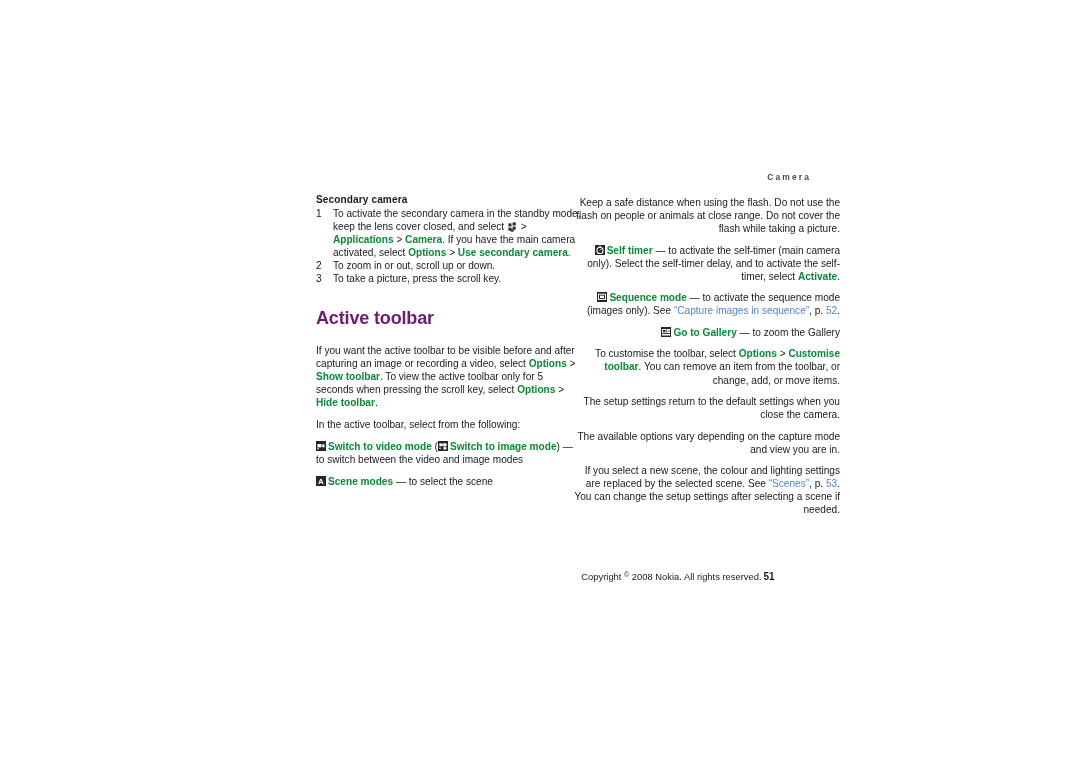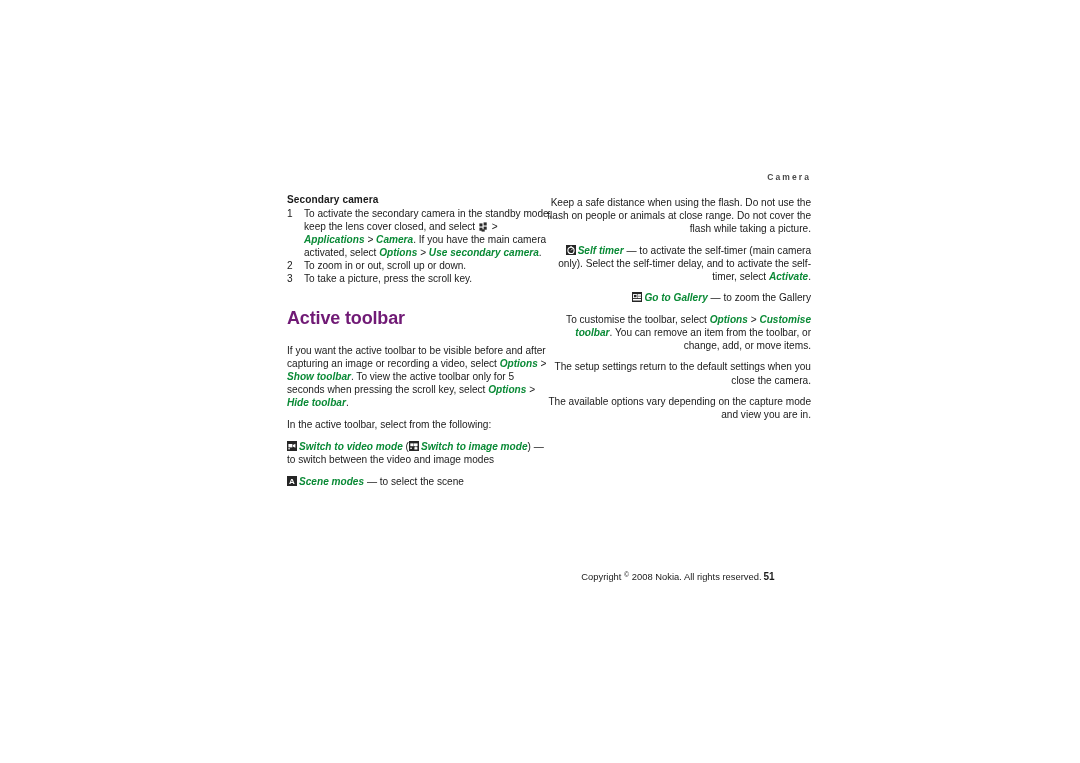--- a/index.html
+++ b/index.html
@@ -37,20 +37,21 @@
     font-weight: bold;
   }
 
   
   .col {
     position: absolute;
     top: 193px;
     width: 266px;
     font-size: 10.1px;
     line-height: 13.05px;
+    margin-left: 29px;
   }
   .col-left  { left: 287px; }
   .col-right { left: 545px; top: 196px; text-align: right; }
 
   p {
     margin: 0 0 8.5px 0;
   }
 
   h3.subhead {
     font-size: 10.1px;
@@ -93,21 +94,21 @@
     text-align: left;
   }
 
   
   .iconrow {
     margin: 0 0 8.5px 0;
     line-height: 13.5px;
   }
 
   
-  .g  { color: #0a8a36; font-weight: bold; font-style: italic; }
+  .g  { color: #0a8a36; font-weight: bold; }
   .lnk { color: #5486c9; }
 
   
   .ico {
     display: inline-block;
     width: 10px;
     height: 10px;
     vertical-align: -1px;
     position: relative;
     margin-right: 2px;
@@ -212,36 +213,42 @@
 
     <p>Keep a safe distance when using the flash. Do not use the flash on people or animals at close range. Do not cover the flash while taking a picture.</p>
 
     <p><span class="ico"><svg viewBox="0 0 10 10" width="10" height="10">
             <rect x="0" y="0" width="10" height="10" fill="#262626"></rect>
             <circle cx="5" cy="5.4" r="3.1" fill="none" stroke="#ffffff" stroke-width="1.1"></circle>
             <rect x="4.4" y="0.9" width="1.3" height="1.2" fill="#ffffff"></rect>
             <path d="M5 5.4 L7 3.4" stroke="#ffffff" stroke-width="0.9"></path>
           </svg></span><span class="g">Self timer</span><span> — to activate the self-timer (main camera only). Select the self-timer delay, and to activate the self-timer, select </span><span class="g">Activate</span><span>.</span></p>
 
+    <p><span class="ico"><svg viewBox="0 0 10 10" width="10" height="10">
+            <rect x="0" y="0" width="10" height="10" fill="#262626"></rect>
+            <rect x="1.5" y="2.2" width="7" height="5.2" fill="none" stroke="#ffffff" stroke-width="1"></rect>
+            <rect x="3" y="3.6" width="4" height="2.4" fill="#ffffff"></rect>
+          </svg></span><span class="g">Sequence mode</span><span> — to activate the sequence mode (images only). See </span><span class="lnk">“Capture images in sequence”</span><span>, p. </span><span class="lnk">52</span><span>.</span></p>
 
     <p><span class="ico"><svg viewBox="0 0 10 10" width="10" height="10">
             <rect x="0" y="0" width="10" height="10" fill="#262626"></rect>
             <rect x="1" y="2.1" width="4.4" height="4" fill="#ffffff"></rect>
             <rect x="1.9" y="3" width="2.6" height="2.2" fill="#262626"></rect>
             <rect x="5.8" y="2.1" width="3.2" height="1.7" fill="#ffffff"></rect>
             <rect x="5.8" y="4.4" width="3.2" height="1.7" fill="#ffffff"></rect>
             <rect x="1" y="7" width="8" height="1.5" fill="#ffffff"></rect>
           </svg></span><span class="g">Go to Gallery</span><span> — to zoom the Gallery</span></p>
 
     <p><span>To customise the toolbar, select </span><span class="g">Options</span><span> &gt; </span><span class="g">Customise toolbar</span><span>. You can remove an item from the toolbar, or change, add, or move items.</span></p>
 
     <p>The setup settings return to the default settings when you close the camera.</p>
 
     <p>The available options vary depending on the capture mode and view you are in.</p>
 
+    <p><span>If you select a new scene, the colour and lighting settings are replaced by the selected scene. See </span><span class="lnk">“Scenes”</span><span>, p. </span><span class="lnk">53</span><span>. You can change the setup settings after selecting a scene if needed.</span></p>
 
   </div>
 
   <div class="footer">
     <span>Copyright </span><sup>©</sup><span> 2008 Nokia. All rights reserved.</span><span class="pg">51</span>
   </div>
 
 </div>
 
 </body></html>

